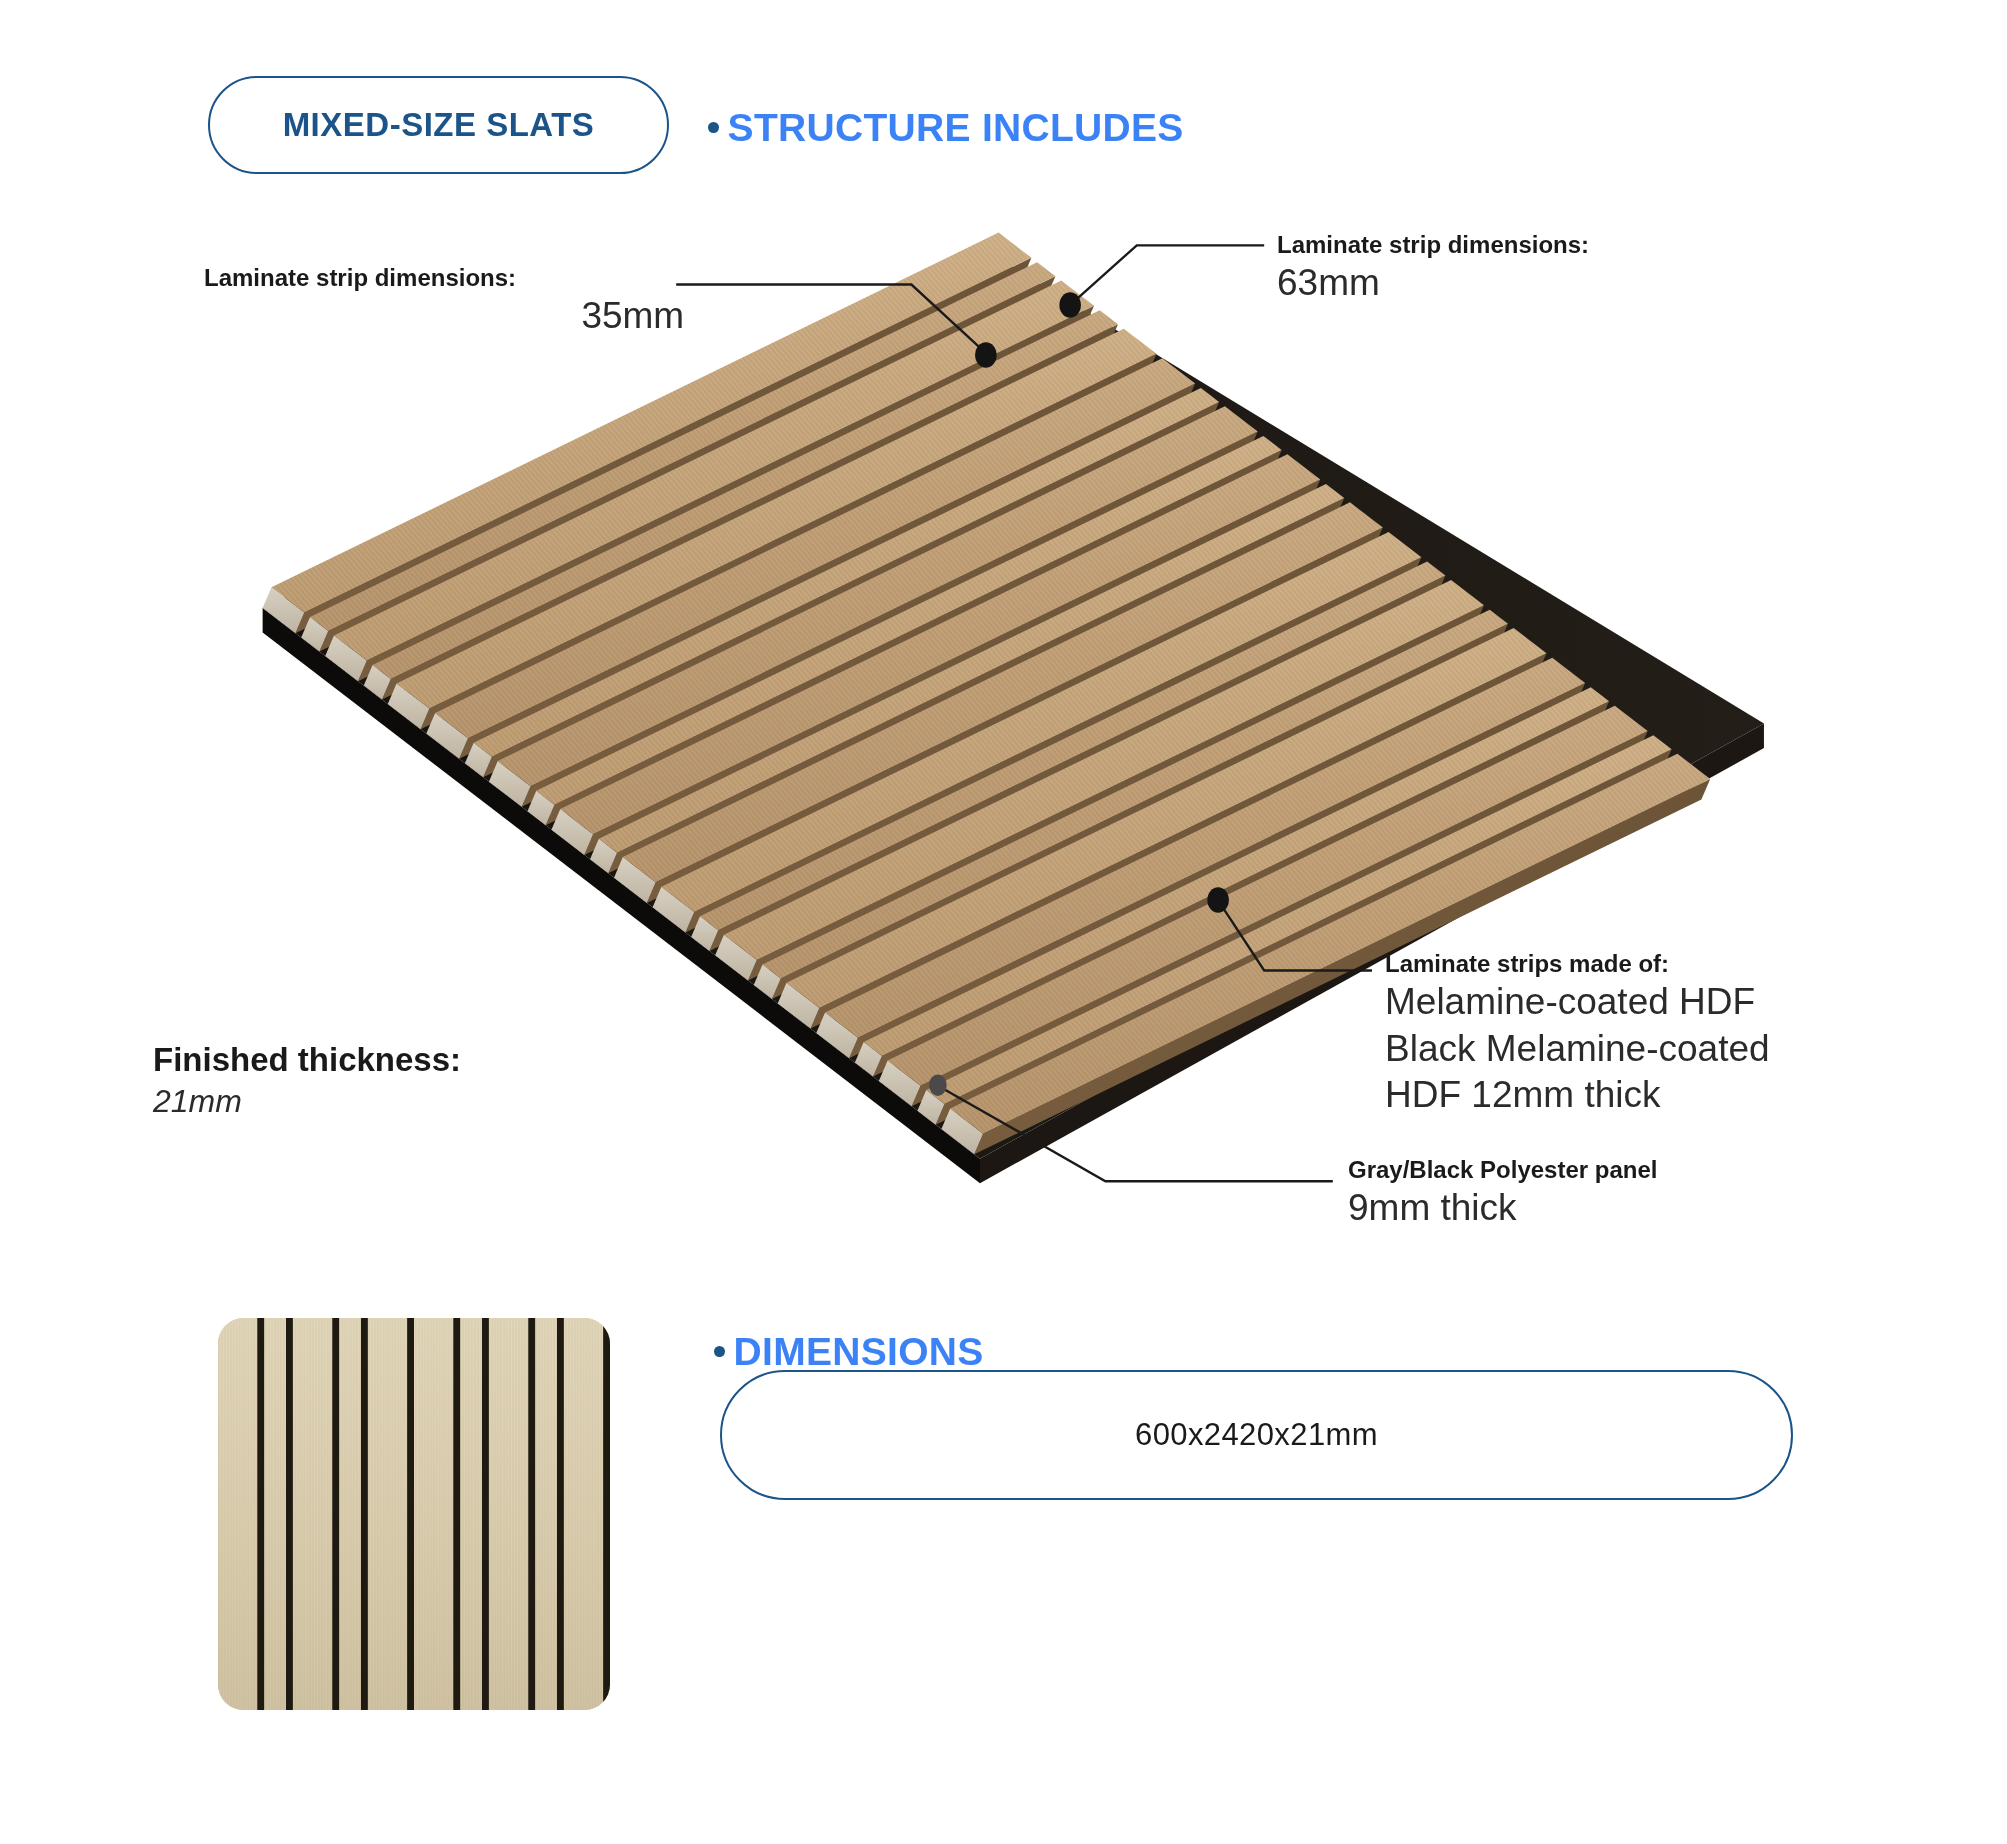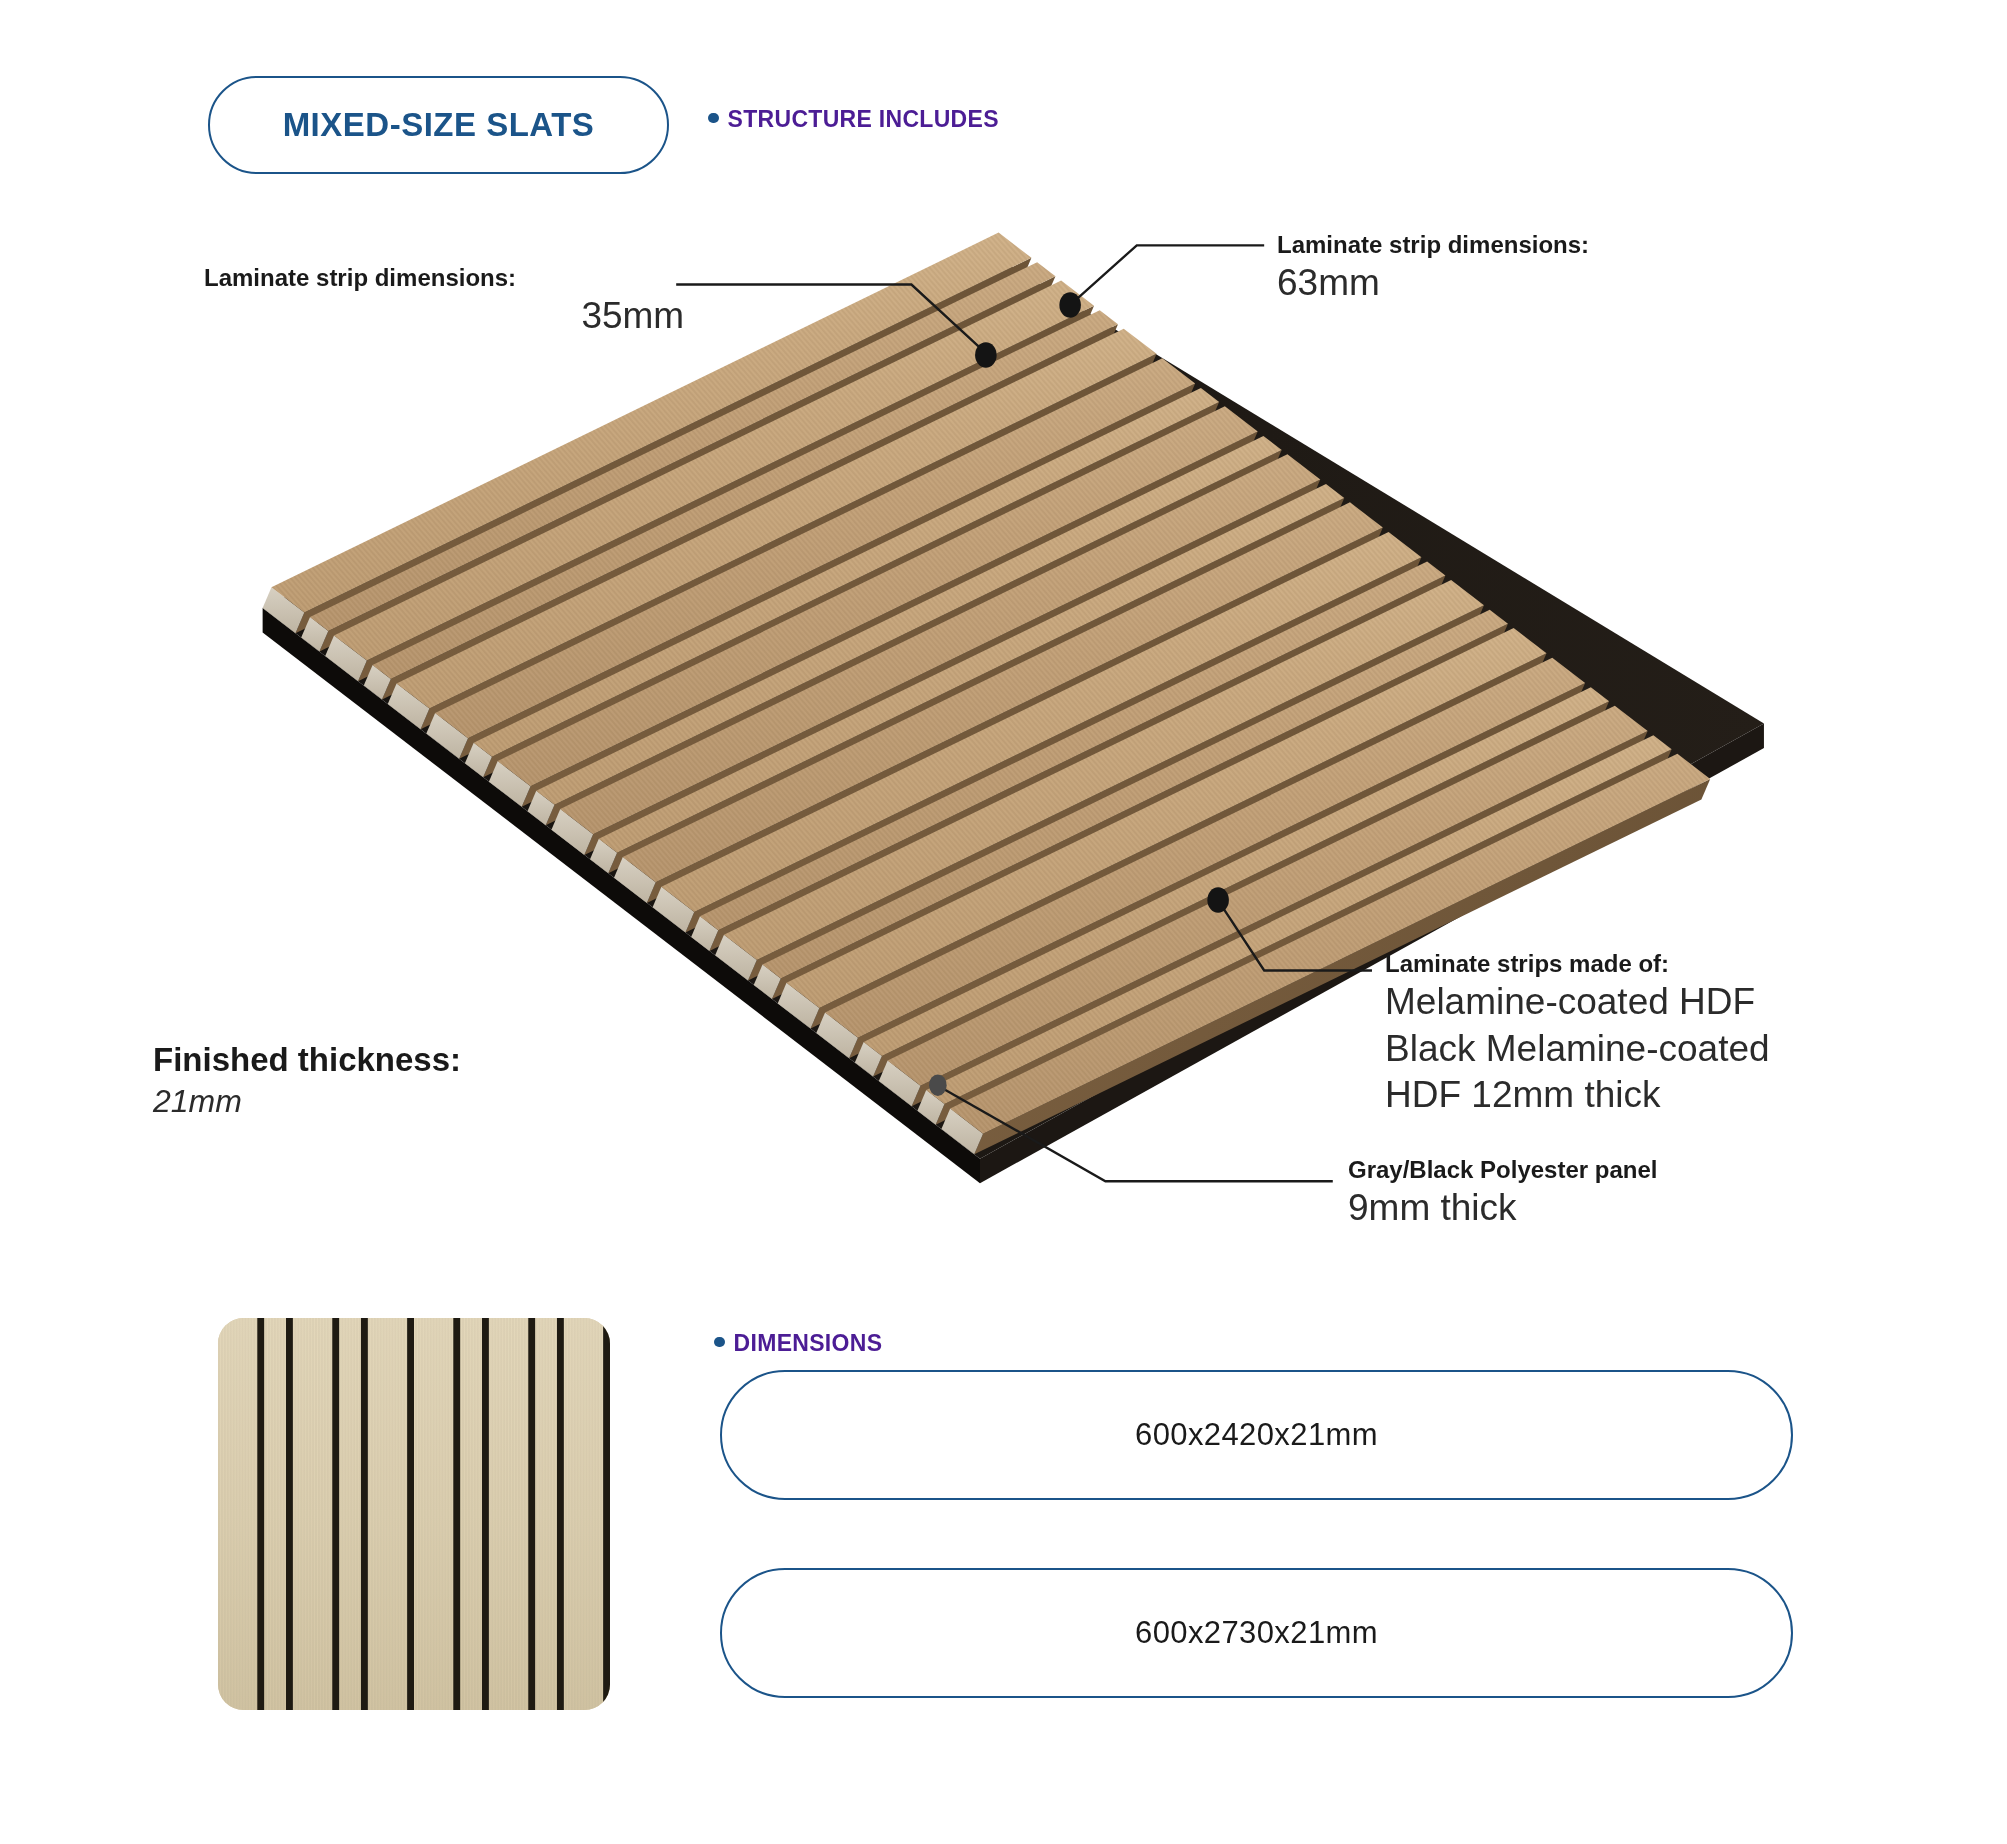--- a/index.html
+++ b/index.html
@@ -16,21 +16,21 @@
     position:absolute; left:208px; top:76px;
     width:461px; height:98px;
     border:2.9px solid #1B5489; border-radius:49px;
     display:flex; align-items:center; justify-content:center;
     background:#fff;
   }
   .pill-title span {
     color:#1B5489; font-size:33px; font-weight:bold; letter-spacing:0.5px;
   }
   .sec-head {
-    position:absolute; color:#4c1d95; font-size:23px; font-weight:bold;
+    position:absolute; color:#3b82f6; font-size:39px; font-weight:bold;
     letter-spacing:0.3px; white-space:nowrap;
   }
   .sec-head .bullet {
     display:inline-block; width:10.8px; height:10.8px; border-radius:50%;
     background:#1B5489; vertical-align:middle; margin-right:8.8px;
     position:relative; top:-2.9px;
   }
   #structure-head { left:708px; top:106px; }
   #dimensions-head { left:714px; top:1330px; }
 
@@ -327,18 +327,15 @@
     </svg>
   </div>
 
   <div class="sec-head" id="dimensions-head">
     <span class="bullet"></span><span>DIMENSIONS</span>
   </div>
 
   <div class="dim-pill" id="dim-0">
     <span>600x2420x21mm</span>
   </div>
-  <div class="dim-pill" id="dim-1">
-    <span>600x2730x21mm</span>
-  </div>
 
 </div>
 
 
 </body></html>

